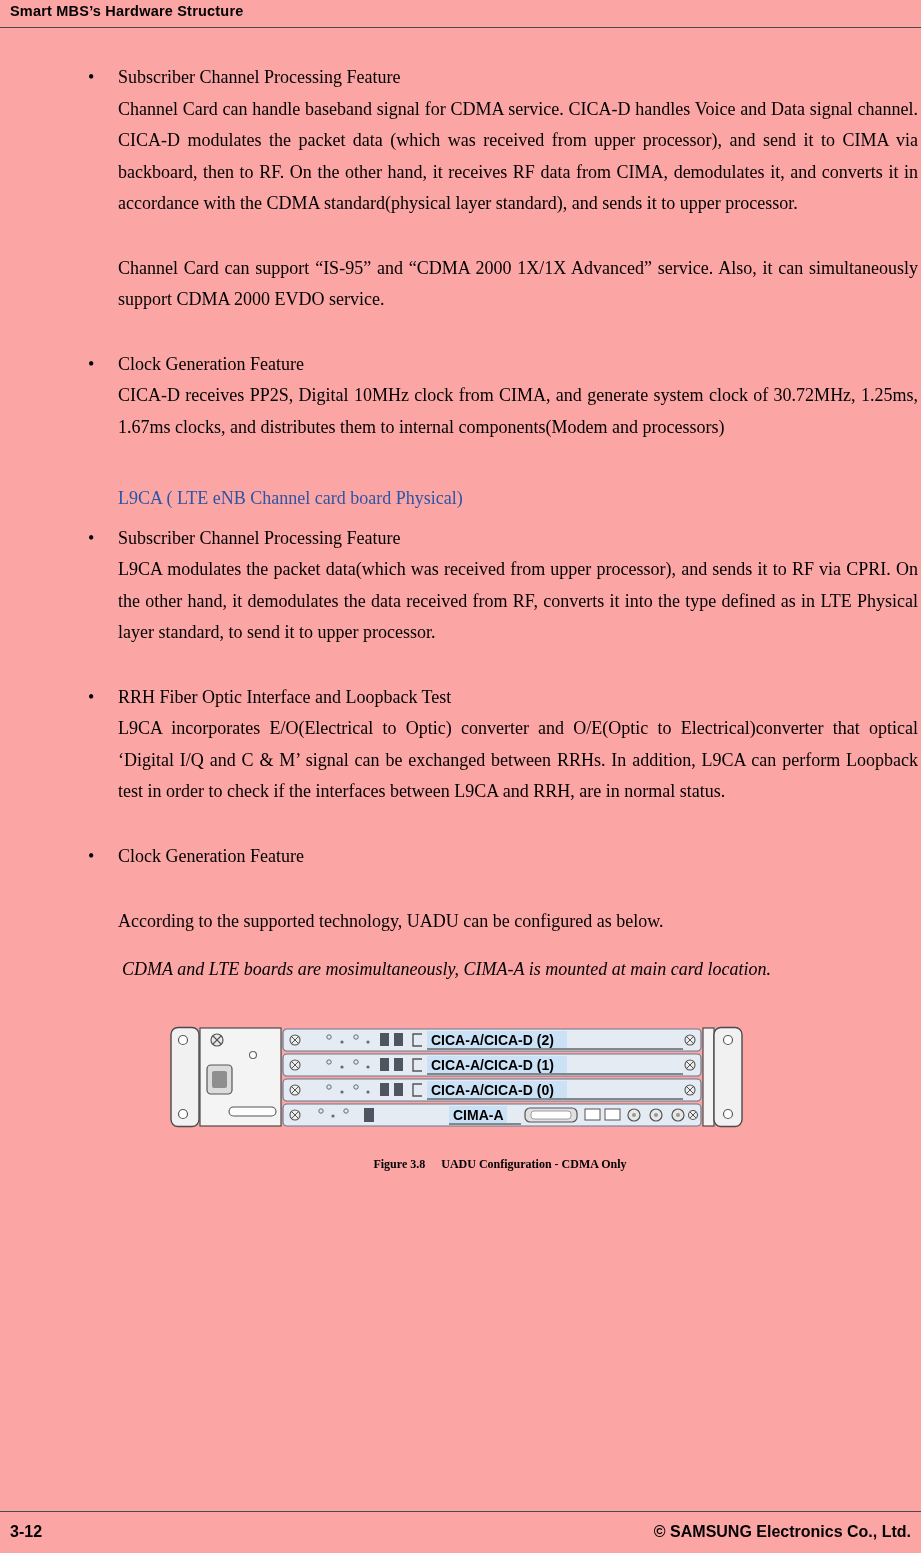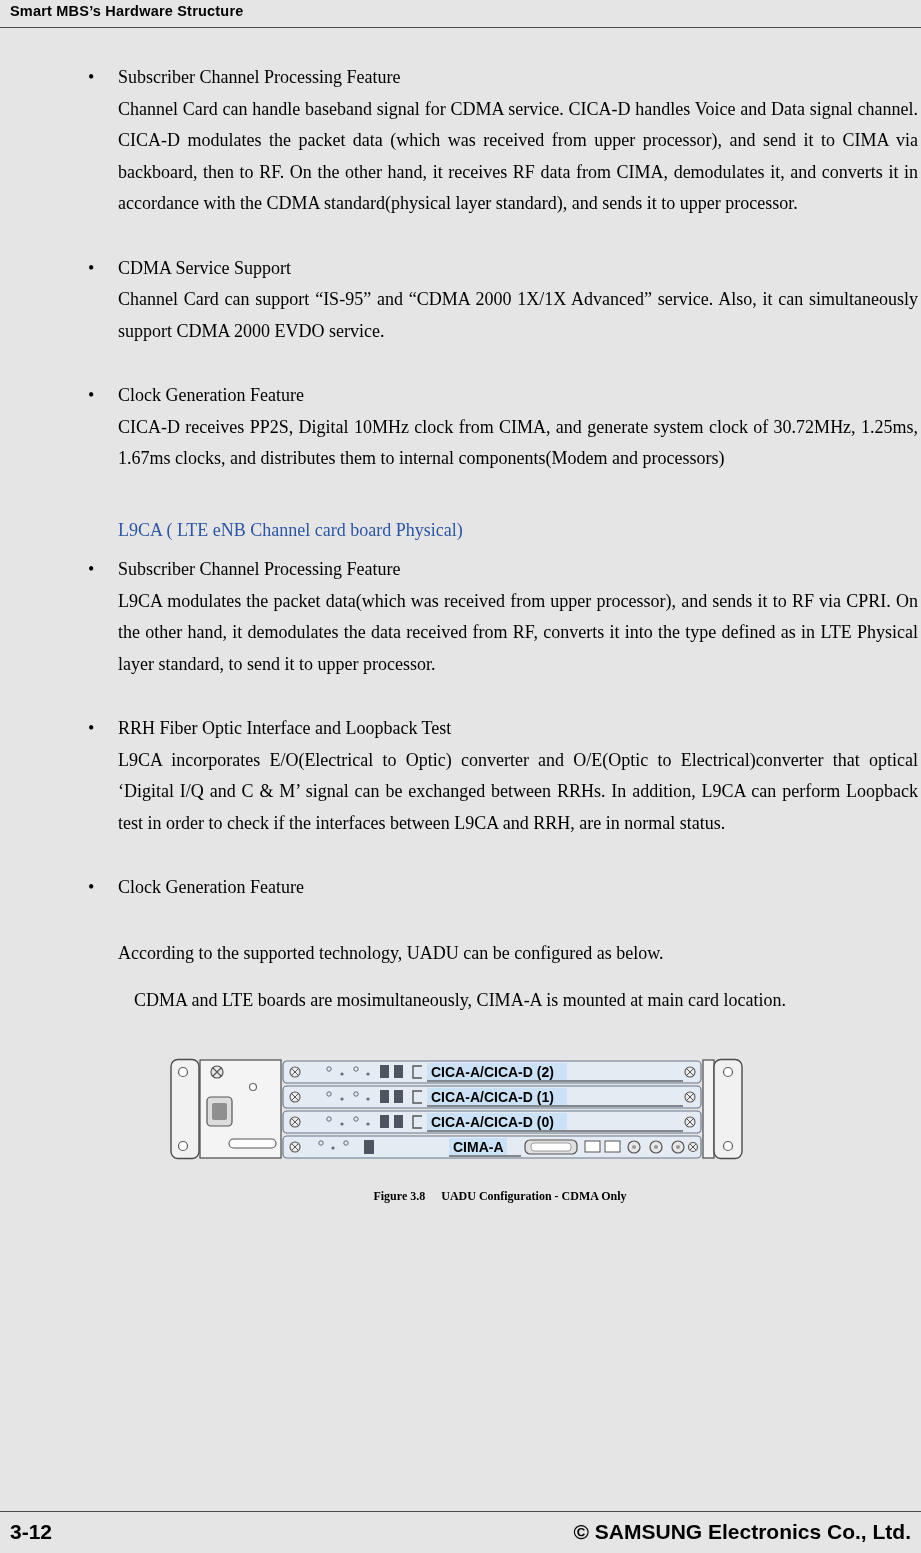--- a/index.html
+++ b/index.html
@@ -1,19 +1,19 @@
 <!DOCTYPE html>
 <html><head>
 <meta charset="utf-8">
 <style>
   html, body { margin:0; padding:0; background:#ffffff; }
   .page {
     position:relative;
     width:921px; height:1553px;
-    background:#e5e5e5;
+    background:#fca5a5;
     font-family:"Liberation Serif", serif;
     color:#000;
     overflow:hidden;
   }
   
   .header {
     position:absolute; top:0; left:0; right:0;
     padding:3px 10px 8px 10px;
     border-bottom:1.6px solid #4a4a4a;
   }
@@ -26,54 +26,53 @@
     position:absolute; top:62px; left:118px; width:800px;
     font-size:18px; line-height:31.5px; text-align:justify;
   }
   .sec { margin:0 0 33px 0; }
   .sec p { margin:0; }
   .bullet-title { position:relative; }
   .bullet-title::before { content:"\2022"; position:absolute; left:-30px; top:0; }
   .blue-heading { color:#2B55A6; margin:40px 0 8px 0; }
   .intro { margin:0 0 8px 0; }
   .closing1 { margin:34px 0 16px 0; }
-  .closing2 { margin:16px; }
+  .closing2 { margin:4px;font-style:italic; }
   
   .figure-block { margin-top:40px;font-weight:bold; }
   .rack-svg { display:block; margin-left:51px; }
   .card-label { font-family:"Liberation Sans", sans-serif; font-size:14px; fill:#000; }
   .caption { margin-top:20px; text-align:center; padding-right:36px; font-size:12px; }
   .caption .cap-label { margin-right:16px; }
   
   .footer {
     position:absolute; left:0; right:0; bottom:0; height:27px;
     border-top:1.6px solid #4a4a4a;
     display:flex; align-items:center; justify-content:space-between;
     padding:6px 10px 8px 10px;
-    font-family:"Liberation Sans", sans-serif; font-size:21px; font-weight:bold;
+    font-family:"Liberation Sans", sans-serif; font-size:16px; font-weight:bold;
   }
 </style>
 </head>
 <body>
 
 <div class="page">
 
   <header class="header">
     <div class="header-title">Smart MBS’s Hardware Structure</div>
   </header>
 
   <main class="content">
 
     <section class="sec">
       <div class="bullet-title">Subscriber Channel Processing Feature</div>
       <p>Channel Card can handle baseband signal for CDMA service. CICA-D handles Voice and Data signal channel. CICA-D modulates the packet data (which was received from upper processor), and send it to CIMA via backboard, then to RF. On the other hand, it receives RF data from CIMA, demodulates it, and converts it in accordance with the CDMA standard(physical layer standard), and sends it to upper processor.</p>
     </section>
 
     <section class="sec">
-      <div class="bullet-title">CDMA Service Support</div>
       <p>Channel Card can support “IS-95” and “CDMA 2000 1X/1X Advanced” service. Also, it can simultaneously support CDMA 2000 EVDO service.</p>
     </section>
 
     <section class="sec">
       <div class="bullet-title">Clock Generation Feature</div>
       <p>CICA-D receives PP2S, Digital 10MHz clock from CIMA, and generate system clock of 30.72MHz, 1.25ms, 1.67ms clocks, and distributes them to internal components(Modem and processors)</p>
     </section>
 
     <div class="blue-heading">L9CA ( LTE eNB Channel card board Physical)</div>
 

